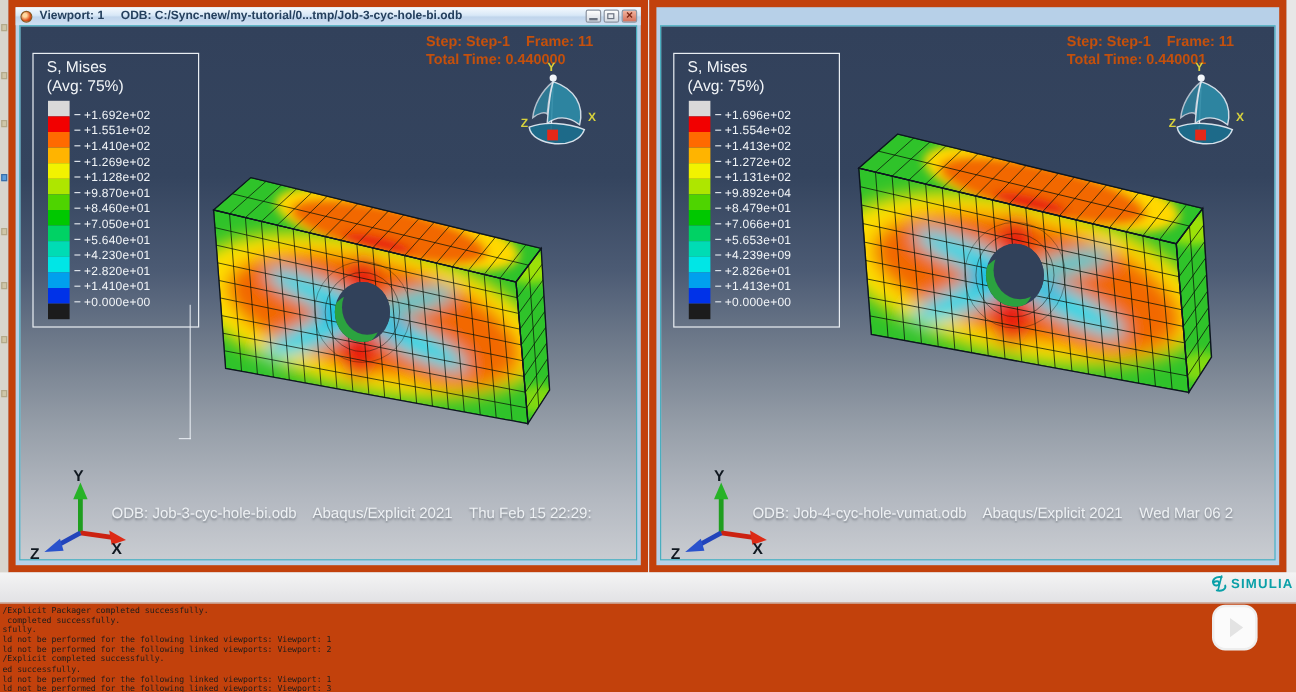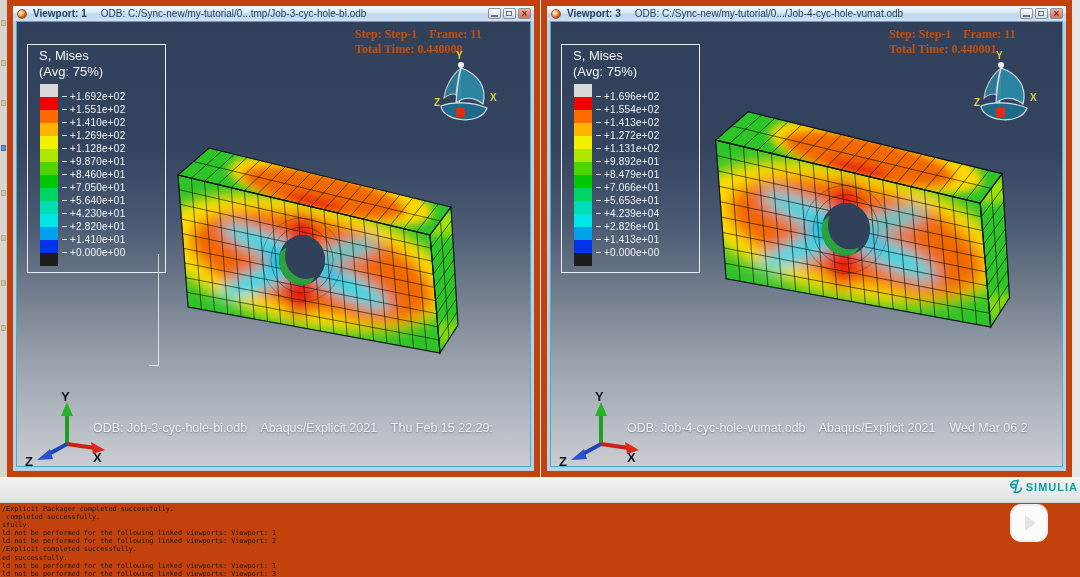--- a/index.html
+++ b/index.html
@@ -12,21 +12,21 @@
 
   
   .vp-window{position:absolute;top:0;height:477px;background:#b7d0e8;border:6px solid #c2410c;box-sizing:border-box}
   #vp1{left:7px;width:533px}
   #vp2{left:541px;width:531px}
   .titlebar{height:15px;display:flex;align-items:center;padding:0 4px;position:relative;
             background:linear-gradient(#f6fafe,#d8e8f7 45%,#c0d5ec 55%,#cfe0f2);
             font-size:10px;font-weight:bold;color:#25405e;white-space:nowrap;overflow:hidden}
   .vp-icon{width:10px;height:10px;border-radius:50%;background:radial-gradient(circle at 35% 35%,#ffd9a0 20%,#e2541e 60%,#a02808);border:1px solid #8a5a20;box-sizing:border-box;flex:0 0 auto}
   .vp-title{margin-left:6px}
-  .vp-odb{margin-left:14px;font-weight:normal}
+  .vp-odb{margin-left:14px;font-weight:bold}
   .win-buttons{position:absolute;right:3px;top:2px;display:flex;gap:2px}
   .win-btn{width:13px;height:11px;border:1px solid #8d94a0;border-radius:2px;background:linear-gradient(#fefefe,#d4dae2);box-sizing:border-box;position:relative}
   .win-btn.min::after{content:"";position:absolute;left:2px;right:2px;bottom:1px;height:2px;background:#6a7280}
   .win-btn.restore::after{content:"";position:absolute;left:2px;top:2px;right:3px;bottom:2px;border:1px solid #6a7280}
   .win-btn.close{background:linear-gradient(#f2b4a0,#d4705a)}
   .win-btn.close::after{content:"\00d7";position:absolute;left:0;right:0;top:-1px;text-align:center;font-size:10px;line-height:11px;color:#7c2714;font-weight:bold}
 
   .vp-content{position:absolute;left:3px;right:3px;top:15px;bottom:4px;overflow:hidden;
     border:1px solid #49aebe;box-sizing:border-box;
     background:linear-gradient(180deg,#32415b 0%,#34445e 28%,#4c5b74 46%,#75808f 62%,#98a0aa 76%,#b4b9c1 89%,#c9ccd1 100%)}
@@ -35,21 +35,21 @@
   .legend-box{position:absolute;left:10px;top:22px;width:137px;height:227px;border:1px solid #e9eef3;color:#f2f5f8}
   .legend-title{position:absolute;left:11px;top:3px;font-size:13px}
   .legend-sub{position:absolute;left:11px;top:19px;font-size:13px}
   .swatch-col{position:absolute;left:12px;top:39px;width:18px}
   .swatch{width:18px;height:13px}
   .label-col{position:absolute;left:34px;top:39px;padding-top:6px}
   .legend-label{height:13px;line-height:13px;font-size:10px;letter-spacing:.2px;white-space:pre}
   .legend-label::before{content:"";display:inline-block;width:5px;height:1px;background:#dbe1e8;margin-right:3px;vertical-align:3px}
 
   
-  .state-block{position:absolute;left:338px;top:5px;font-family:Liberation Serif, serif;
+  .state-block{position:absolute;left:338px;top:5px;font-family:Liberation Sans, sans-serif;
                font-size:12px;line-height:15px;font-weight:bold;color:#c4500c;white-space:pre}
 
   
   .annotation{position:absolute;left:76px;top:373px;right:0;color:#eef1f4;font-size:12.5px;line-height:13.5px;
               white-space:pre;overflow:hidden;text-shadow:0 1px 2px rgba(15,25,35,.4)}
   .annotation .ann-line{white-space:pre;overflow:hidden}
   .annotation .gap{height:9px}
 
   .triad{position:absolute;left:6px;top:366px}
   .compass{position:absolute;top:26px}
@@ -253,30 +253,20 @@
       <div class="gap"></div>
       
       
       
       
     </div>
   </div>
 </div>
 
 <div class="vp-window" id="vp2">
-  <div class="titlebar">
-    <span class="vp-icon"></span>
-    <span class="vp-title">Viewport: 3</span>
-    <span class="vp-odb">ODB: C:/Sync-new/my-tutorial/0.../Job-4-cyc-hole-vumat.odb</span>
-    <span class="win-buttons">
-      <span class="win-btn min"></span>
-      <span class="win-btn restore"></span>
-      <span class="win-btn close"></span>
-    </span>
-  </div>
   <div class="vp-content">
     <svg class="model-svg" width="315" height="252" viewBox="0 0 300 240">
       <use href="#model-template"></use>
     </svg>
 
     <div class="legend-box">
       <div class="legend-title">S, Mises</div>
       <div class="legend-sub">(Avg: 75%)</div>
       <div class="swatch-col">
         <div class="swatch sw0"></div>
@@ -293,25 +283,25 @@
           <div class="swatch sw11"></div>
         <div class="swatch sw12"></div>
           <div class="swatch sw13"></div>
       </div>
       <div class="label-col">
         <div class="legend-label">+1.696e+02</div>
         <div class="legend-label">+1.554e+02</div>
         <div class="legend-label">+1.413e+02</div>
         <div class="legend-label">+1.272e+02</div>
         <div class="legend-label">+1.131e+02</div>
-        <div class="legend-label">+9.892e+01</div>
+        <div class="legend-label">+9.892e+04</div>
         <div class="legend-label">+8.479e+01</div>
         <div class="legend-label">+7.066e+01</div>
         <div class="legend-label">+5.653e+01</div>
-        <div class="legend-label">+4.239e+04</div>
+        <div class="legend-label">+4.239e+09</div>
         <div class="legend-label">+2.826e+01</div>
         <div class="legend-label">+1.413e+01</div>
         <div class="legend-label">+0.000e+00</div>
       </div>
     </div>
 
     <div class="state-block"><div>Step: Step-1    Frame: 11</div><div>Total Time: 0.440001</div></div>
 
     <svg class="compass" width="88" height="92" viewBox="0 0 88 92">
       <text x="27" y="11" font-size="10" fill="#d8d23c" font-weight="bold">Y</text>

